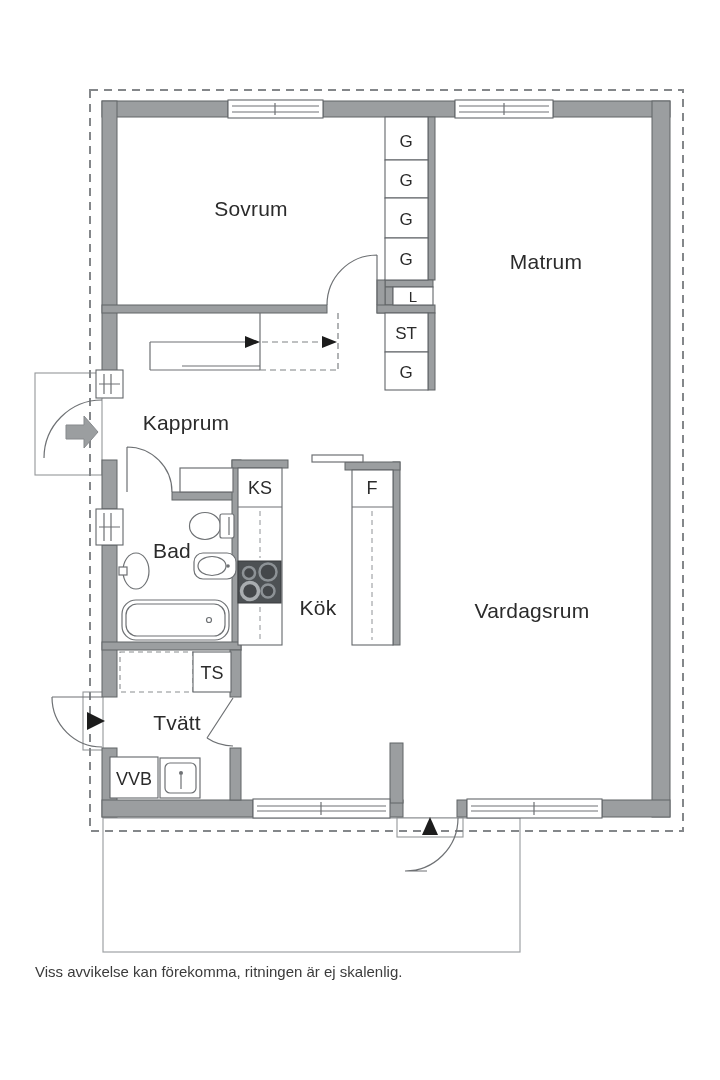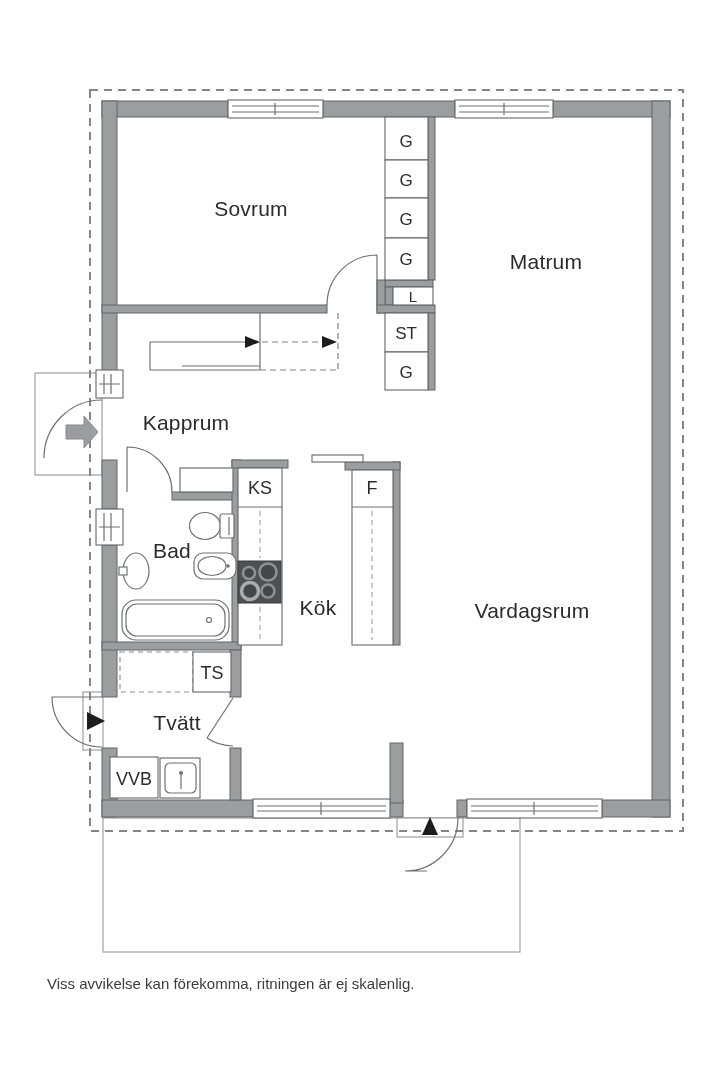--- a/index.html
+++ b/index.html
@@ -17,21 +17,21 @@
   .boundary{fill:none;stroke:#84878a;stroke-width:2;stroke-dasharray:8 6;}
   .counterline{fill:none;stroke:#8f9296;stroke-width:1;stroke-dasharray:5 4;}
   .blackfill{fill:#1c1c1c;stroke:none;}
   .grayarrow{fill:#9b9ea0;stroke:#86898c;stroke-width:1;}
   .stove{fill:#4d5154;stroke:#3a3d3f;stroke-width:1;}
   .burner{fill:#44474a;stroke:#8d9296;stroke-width:2.5;}
   .burner2{fill:#44474a;stroke:#a9adb0;stroke-width:3.5;}
   .roomlabel{font-size:21px;fill:#2b2b2b;text-anchor:middle;letter-spacing:.2px;}
   .smalllabel{font-size:18px;fill:#2b2b2b;text-anchor:middle;}
   .tinylabel{font-size:17px;fill:#2b2b2b;text-anchor:middle;}
-  .caption{position:absolute;left:35px;top:963px;font-size:15px;color:#3b3b3b;margin:12px;}
+  .caption{position:absolute;left:35px;top:963px;font-size:15px;color:#3b3b3b;margin:0;}
 </style>
 </head>
 <body>
 
 <div class="page">
 <svg width="720" height="1080" viewBox="0 0 720 1080">
 
   <g>
     <rect class="lightrect" x="35" y="373" width="67" height="102"></rect>
     <rect class="lightrect" x="83" y="692" width="20" height="58"></rect>

